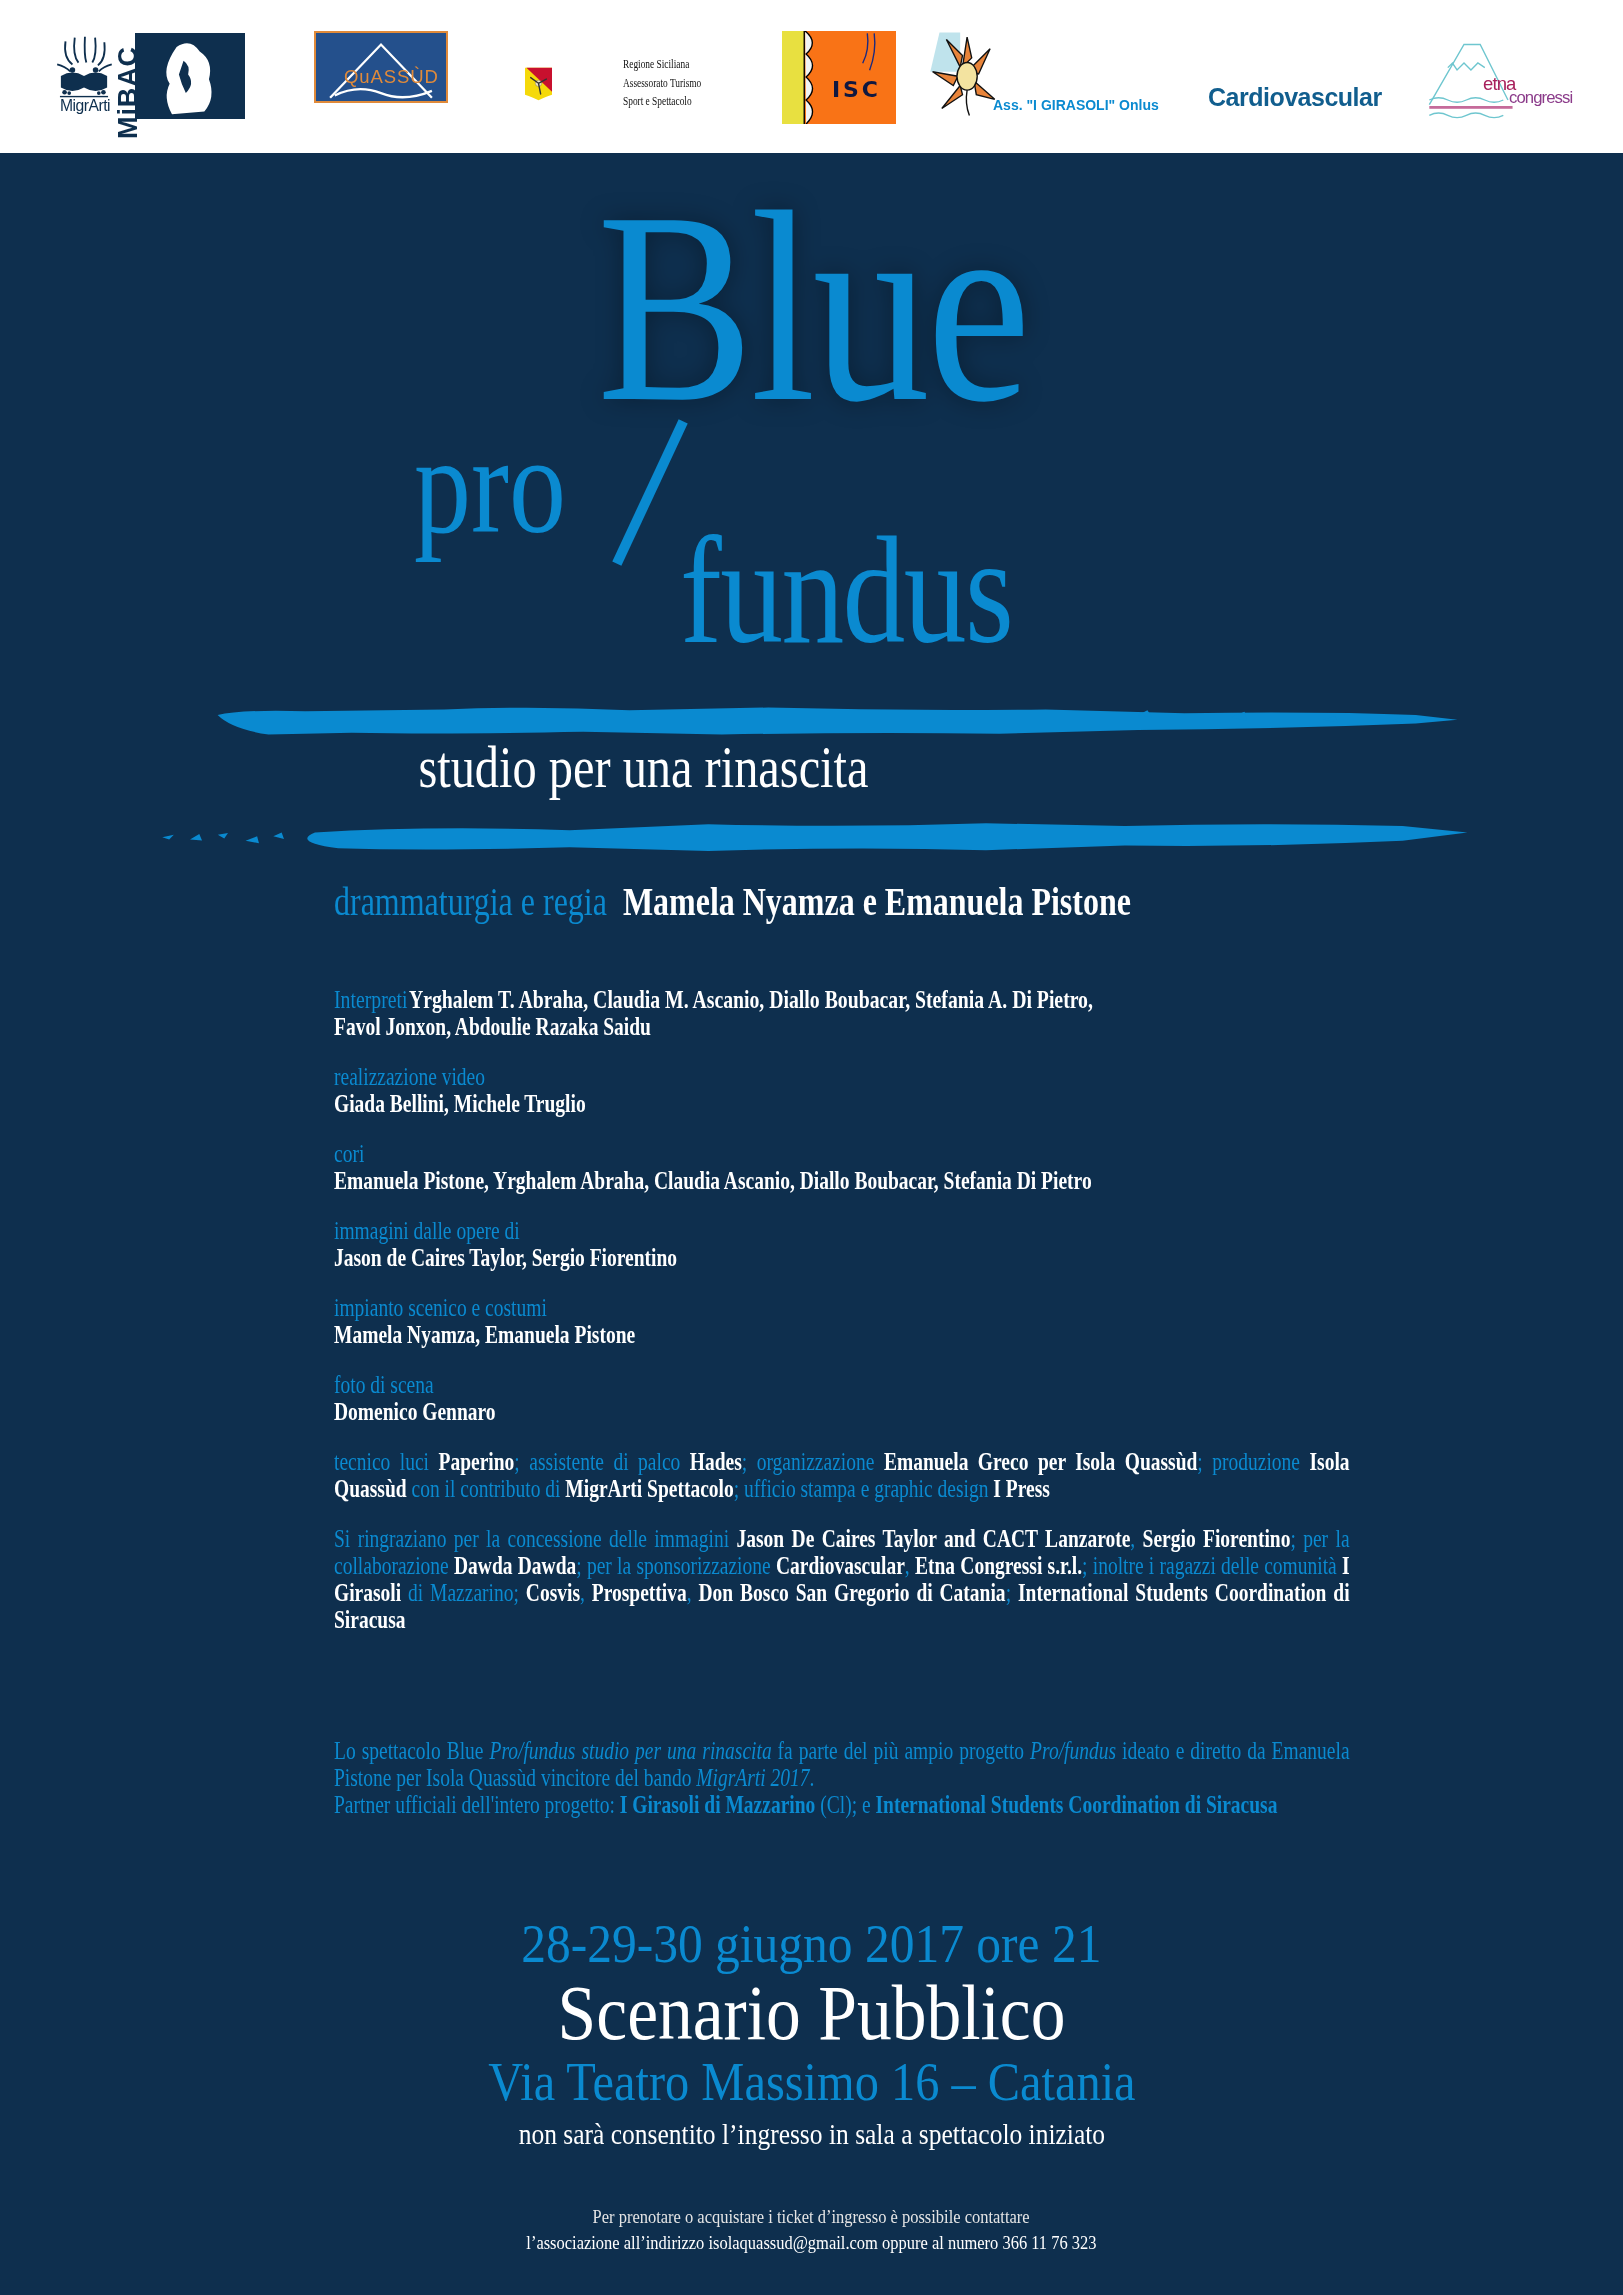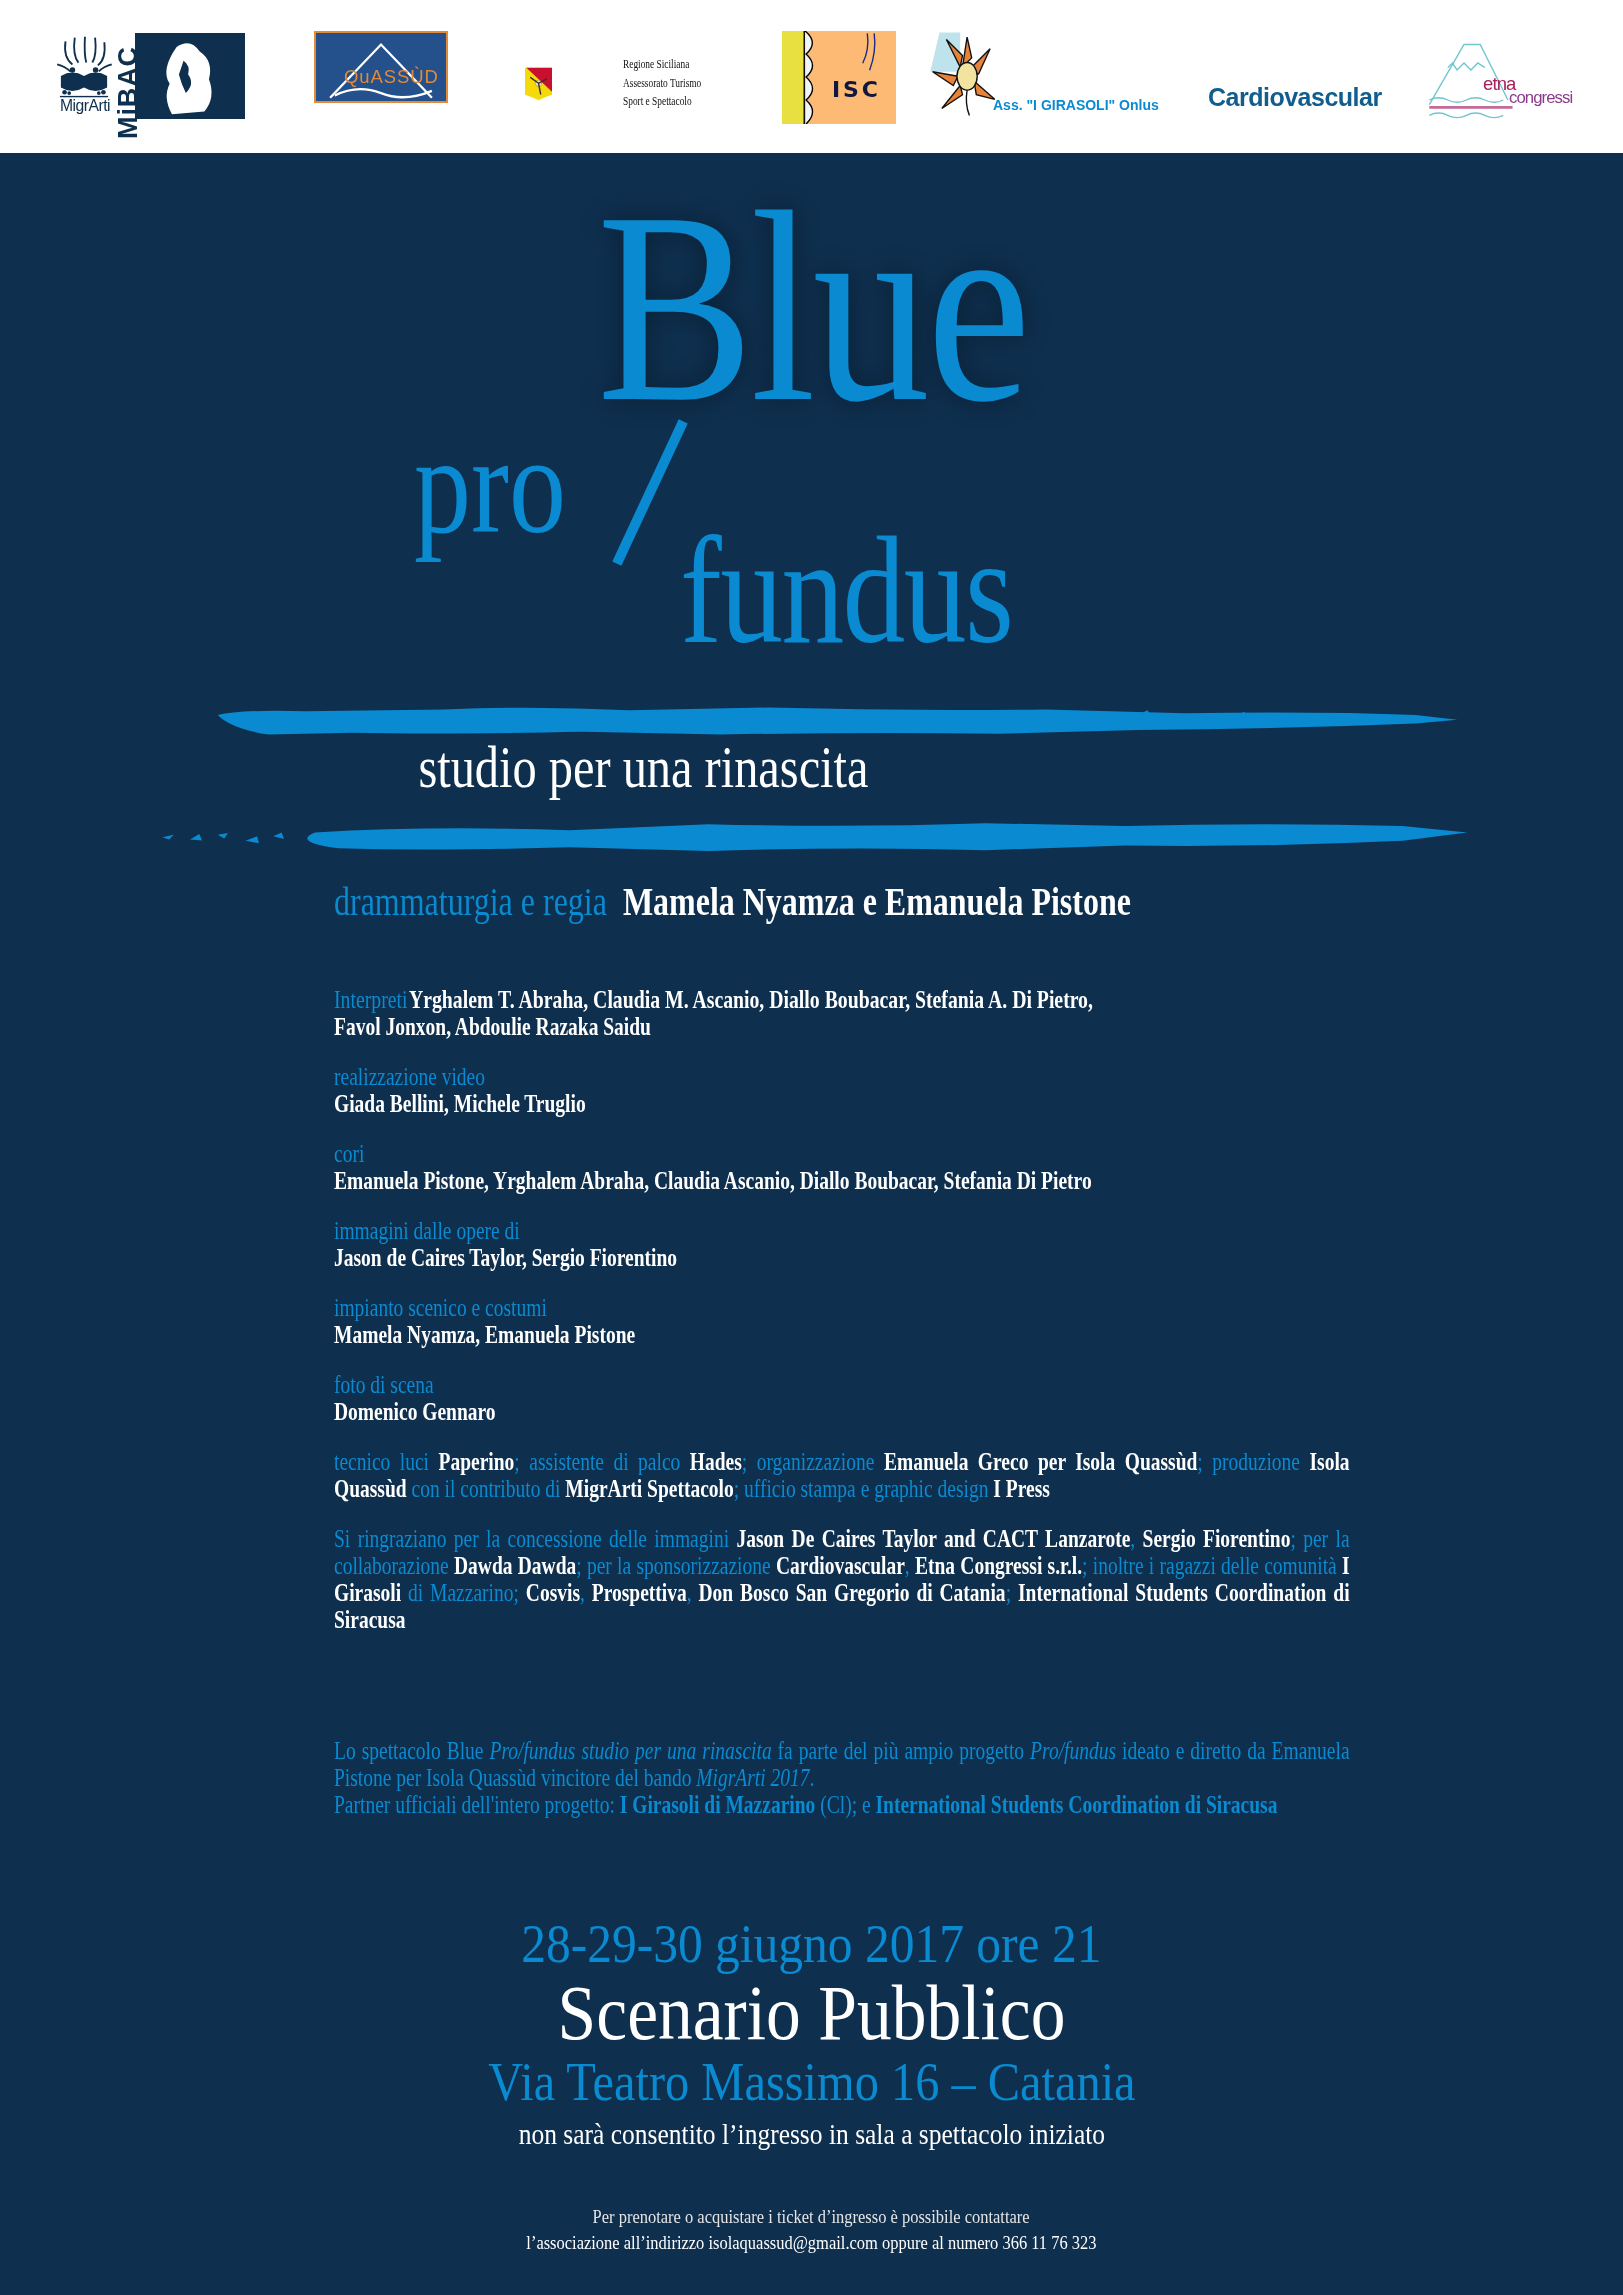--- a/index.html
+++ b/index.html
@@ -17,21 +17,21 @@
   .mibac-text { position: absolute; left: 66px; top: 14px; writing-mode: vertical-rl; transform: rotate(180deg); font-family: "Liberation Sans", sans-serif; font-weight: bold; font-size: 27px; color: #0e2f4e; letter-spacing: 0.9px; }
 
   .logo-quassud { left: 314px; top: 31px; width: 134px; height: 72px; background: #24508c; border: 2.3px solid #e08a3a; }
   .quassud-word { position: absolute; left: 28px; top: 33px; font-family: "Liberation Sans", sans-serif; font-size: 18.5px; color: #e08a3a; letter-spacing: 0.9px; }
   .quassud-sub { position: absolute; left: 0; width: 100%; top: 74px; text-align: center; font-family: "Liberation Sans", sans-serif; font-size: 7px; color: #ffffff; letter-spacing: 0.5px; }
 
   .logo-sicilia { left: 525px; top: 31px; width: 208px; height: 106px; }
   .shield { position: absolute; left: 0; top: 0; width: 27px; }
   .sicilia-text { position: absolute; left: 98px; top: 24px; font-family: "Liberation Serif", serif; font-size: 12px; line-height: 18.5px; color: #111; transform: scaleX(0.78); transform-origin: left top; white-space: nowrap; }
 
-  .logo-isc { left: 782px; top: 31px; width: 114px; height: 93px; background: #fdba74; overflow: hidden; }
+  .logo-isc { left: 782px; top: 31px; width: 114px; height: 93px; background: #f97316; overflow: hidden; }
   .isc-yellow { position: absolute; left: 0; top: 0; width: 22px; height: 100%; background: #e8e040; }
   .isc-text { position: absolute; left: 50px; top: 46px; font-family: "DejaVu Sans", sans-serif; font-weight: bold; font-size: 22px; color: #101840; letter-spacing: 2.8px; }
 
   .logo-girasoli { left: 928px; top: 30px; width: 250px; height: 88px; }
   .girasoli-text { position: absolute; left: 65px; top: 67px; font-family: "Liberation Sans", sans-serif; font-weight: bold; font-size: 14px; color: #0a8ad0; white-space: nowrap; }
 
   .logo-cardio { left: 1208px; top: 83px; font-family: "Liberation Sans", sans-serif; font-weight: bold; font-size: 25px; color: #115e8e; letter-spacing: -0.5px; white-space: nowrap; }
 
   .logo-etna { left: 1427px; top: 42px; width: 167px; height: 79px; }
   .etna-word { position: absolute; left: 56px; top: 31px; font-family: "Liberation Sans", sans-serif; font-size: 18.5px; color: #a8205c; letter-spacing: -0.9px; }

